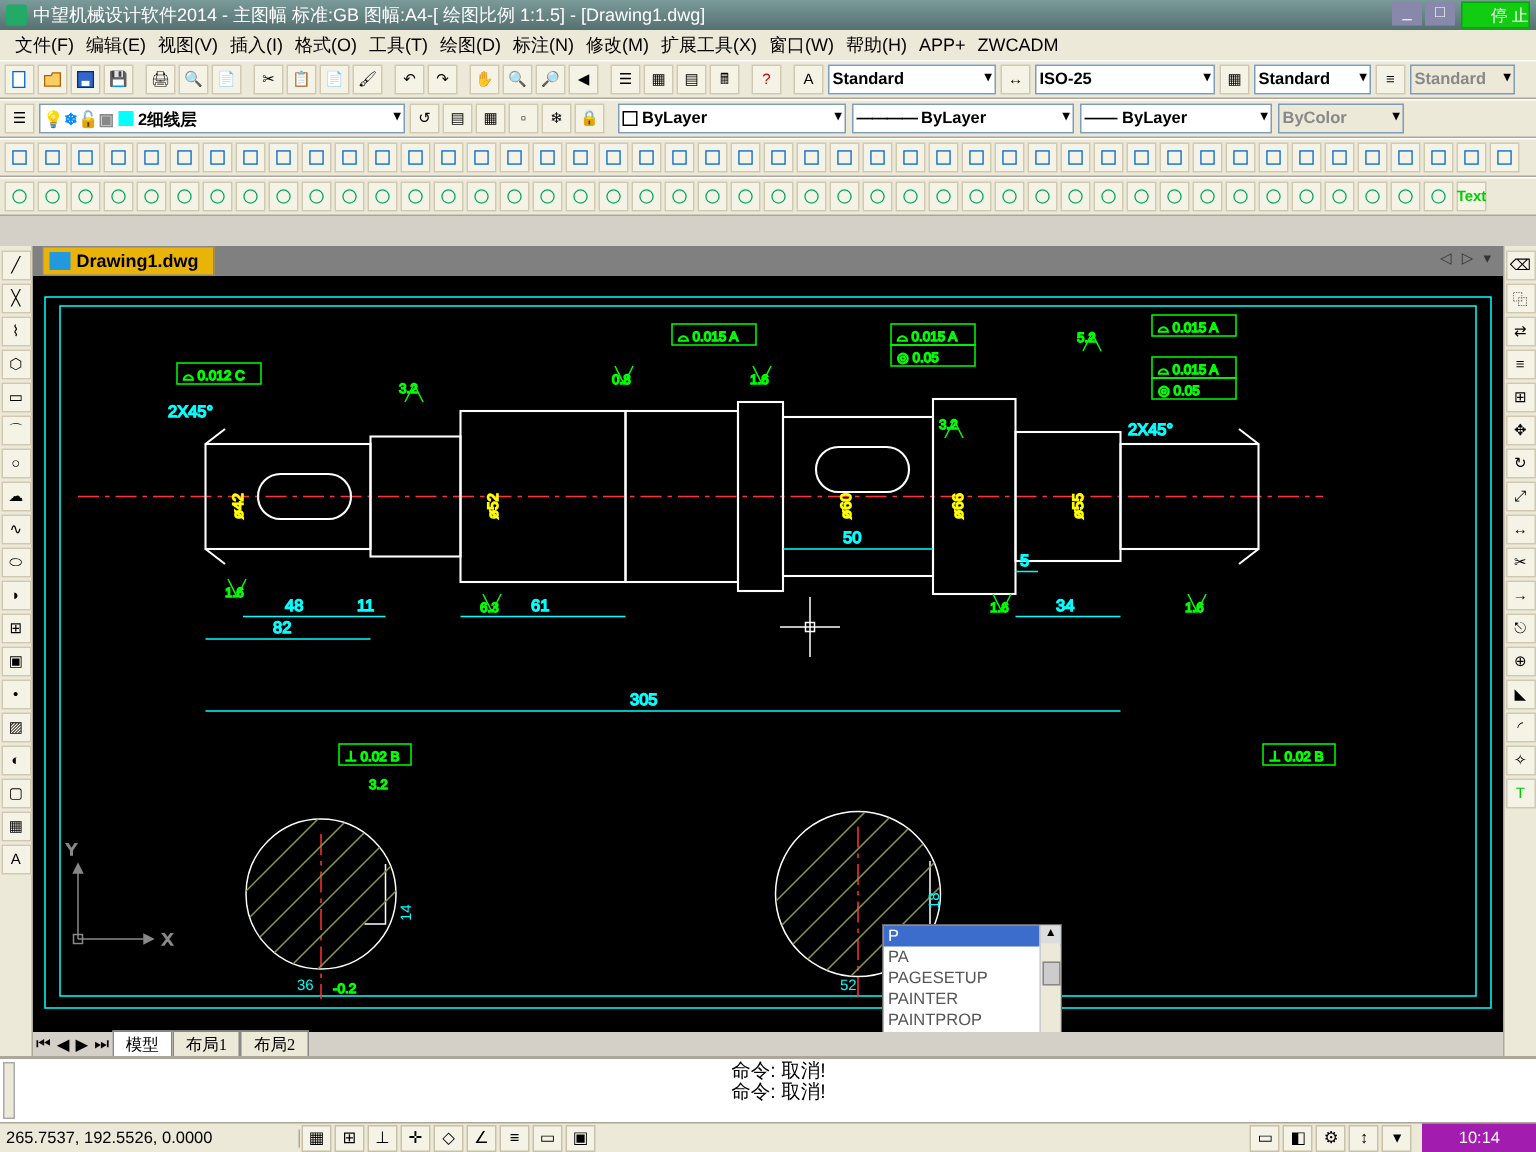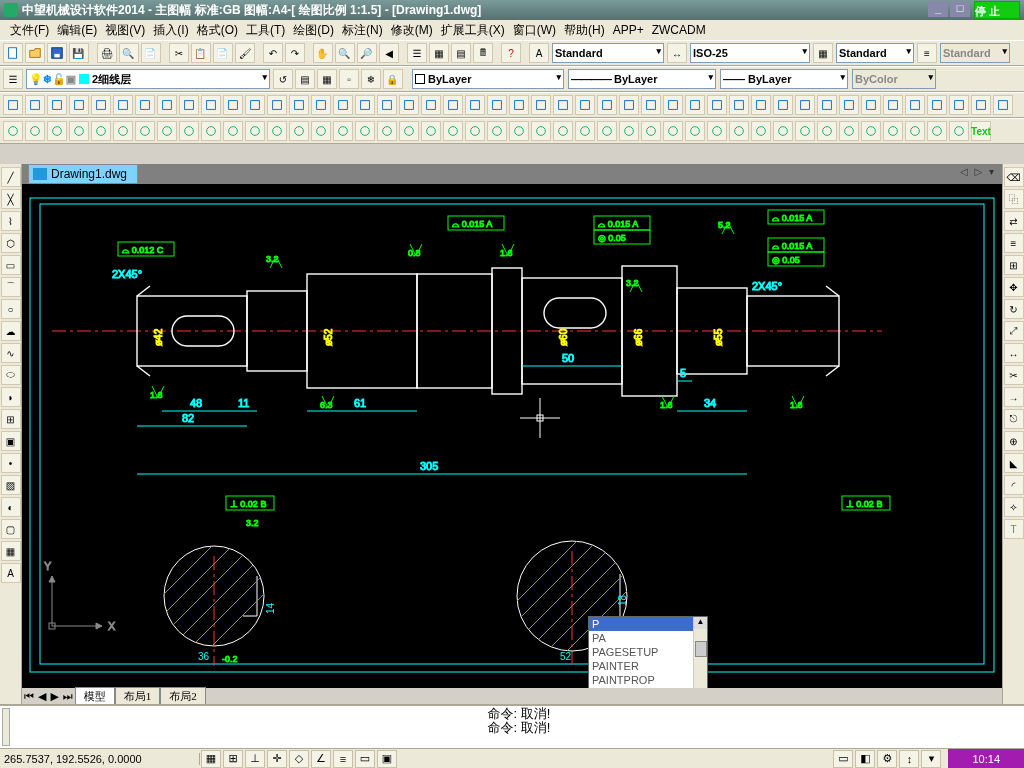--- a/index.html
+++ b/index.html
@@ -1,24 +1,24 @@
 <!DOCTYPE html>
 <html><head>
 <meta charset="utf-8">
 <style>
 * { margin:0; padding:0; box-sizing:border-box; font-family:"Microsoft YaHei","SimSun",sans-serif; }
 body { width:1024px; height:768px; overflow:hidden; background:#d4d0c8; font-size:11px; }
 
 
-.titlebar { height:20px; background:linear-gradient(#7a9a9a,#567070); color:#fff; display:flex; align-items:center; padding:0 4px;font-weight:bold; }
+.titlebar { height:20px; background:linear-gradient(#7a9a9a,#567070); color:#fff; display:flex; align-items:center; padding:0 4px; }
 .titlebar .app-icon { width:14px; height:14px; background:#2a6; margin-right:4px; border-radius:2px; }
 .titlebar .title { flex:1; font-size:12px; }
 .winbtns { display:flex; gap:2px; }
 .winbtn { width:20px; height:16px; background:#88a; color:#fff; text-align:center; line-height:14px; cursor:pointer; font-size:11px;}
-.stopbtn { width:46px; height:18px; background:#1c1; color:#fff; text-align:left; line-height:18px; margin-left:2px; border:1px solid #0a0;}
+.stopbtn { width:46px; height:18px; background:#1c1; color:#fff; text-align:right; line-height:18px; margin-left:2px; border:1px solid #0a0;}
 
 
 .menubar { height:20px; background:#ece9d8; display:flex; align-items:center; padding:0 2px; font-size:12px; }
 .menubar .mi { padding:2px 4px; cursor:pointer; }
 
 
 .toolrow { height:26px; background:#ece9d8; border-top:1px solid #fff; border-bottom:1px solid #aca899; display:flex; align-items:center; padding:0 2px; overflow:hidden; }
 .tb { width:20px; height:20px; margin:0 1px; background:#f5f3e6; border:1px solid #d0c8b0; cursor:pointer; display:flex; align-items:center; justify-content:center; font-size:10px; }
 .tb.sep { width:4px; border:none; background:transparent; }
 .tb svg { width:14px; height:14px; }
@@ -26,21 +26,21 @@
 .dd::after { content:"▾"; position:absolute; right:2px; top:2px; font-size:9px; color:#000;}
 .dd.gray { background:#ece9d8; color:#888;}
 
 
 .sidel { position:absolute; left:0; top:164px; width:22px; bottom:64px; background:#ece9d8; border-right:1px solid #aca899; display:flex; flex-direction:column; align-items:center; padding-top:2px;}
 .sider { position:absolute; right:0; top:164px; width:22px; bottom:64px; background:#ece9d8; border-left:1px solid #aca899; display:flex; flex-direction:column; align-items:center; padding-top:2px;}
 .sidel .tb, .sider .tb { margin:1px 0; }
 
 
 .docarea { position:absolute; left:22px; right:22px; top:164px; bottom:64px; background:#808080; }
-.tab { position:absolute; left:6px; top:0; height:20px; background:#7dd3fc; border:1px solid #888; padding:2px 10px 0 22px; font-size:12px; font-weight:normal; }
+.tab { position:absolute; left:6px; top:0; height:20px; background:#eab308; border:1px solid #888; padding:2px 10px 0 22px; font-size:12px; font-weight:bold; }
 .tab .ic { position:absolute; left:4px; top:3px; width:14px; height:12px; background:#29d; }
 .tabnav { position:absolute; right:6px; top:2px; font-size:10px; color:#333;}
 .tabnav span{ margin:0 2px; cursor:pointer;}
 .canvas { position:absolute; left:0; right:0; top:20px; bottom:16px; background:#000; overflow:hidden; }
 
 
 .modeltabs { position:absolute; left:0; right:0; bottom:0; height:16px; background:#d4d0c8; display:flex; align-items:center; font-size:11px; }
 .modeltabs .nav { padding:0 2px; cursor:pointer;}
 .modeltabs .t { padding:1px 8px; border:1px solid #888; background:#ece9d8; cursor:pointer;font-family:Liberation Serif, serif;}
 .modeltabs .t.act { background:#fff;}

